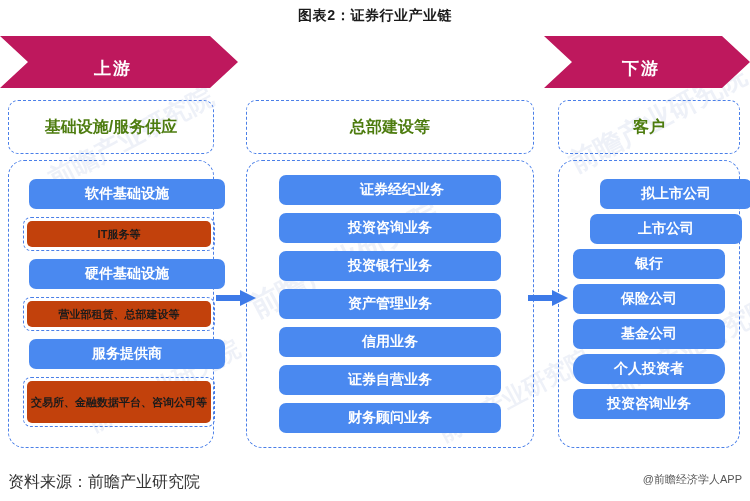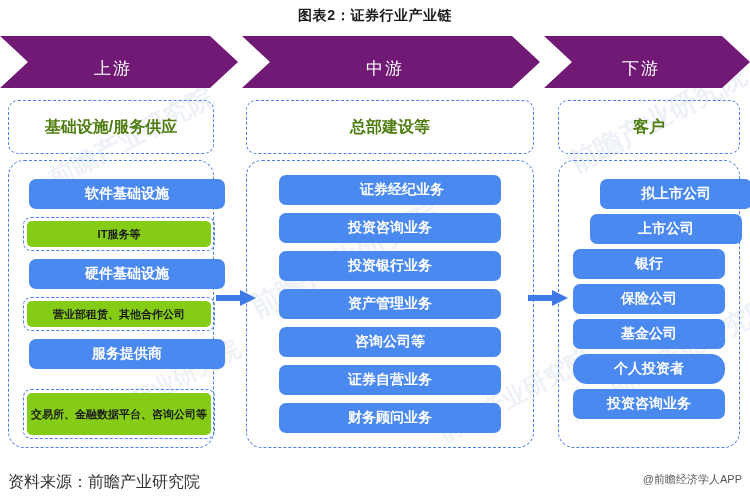--- a/index.html
+++ b/index.html
@@ -10,22 +10,22 @@
   }
   
   .title{
     position:absolute;left:0;top:4px;width:750px;height:24px;
     text-align:center;font-size:14px;font-weight:bold;color:#1a1a1a;
     line-height:24px;letter-spacing:.5px;font-family:Liberation Mono, monospace;
   }
   
   .banner{position:absolute;left:0;top:36px;width:750px;height:52px;}
   .chev{
-    position:absolute;top:0;height:64px;background:#701a75;
-    color:#ffffff;font-size:17px;font-weight:normal;
+    position:absolute;top:0;height:64px;background:#be185d;
+    color:#ffffff;font-size:17px;font-weight:bold;
     display:flex;align-items:center;justify-content:center;
     letter-spacing:2px;
   }
   .chev.c1{left:0;width:238px;
     clip-path:polygon(0 0,210px 0,238px 26px,210px 52px,0 52px,28px 26px);}
   .chev.c2{left:242px;width:298px;
     clip-path:polygon(0 0,270px 0,298px 26px,270px 52px,0 52px,28px 26px);}
   .chev.c3{left:544px;width:206px;
     clip-path:polygon(0 0,178px 0,206px 26px,178px 52px,0 52px,28px 26px);}
   .chev span{transform:translateX(-6px);}
@@ -53,21 +53,21 @@
   }
   
   .L .bbox{left:20px;width:196px;height:30px;font-size:14px;}
   
   .subframe{
     position:absolute;left:14px;width:192px;
     border:1.4px dashed #4a7fe8;border-radius:8px;box-sizing:border-box;
     display:flex;align-items:center;justify-content:center;padding:3px;
   }
   .subbox{
-    width:100%;height:100%;background:#84cc16;border-radius:5px;
+    width:100%;height:100%;background:#c2410c;border-radius:5px;
     display:flex;align-items:center;justify-content:center;text-align:left;
     color:#1b1b1b;font-size:11px;font-weight:bold;line-height:1.35;
     box-sizing:border-box;
   }
   
   .M .bbox{left:32px;width:222px;height:30px;font-size:14px;}
   
   .R .bbox{left:14px;width:152px;height:30px;font-size:14px;}
   
   .conn{position:absolute;top:290px;width:40px;height:16px;}
@@ -96,23 +96,20 @@
 <div class="wm" style="left:80px;top:370px;font-size:24px;transform:rotate(-28deg);">前瞻产业研究院</div>
 <div class="wm" style="left:430px;top:380px;font-size:24px;transform:rotate(-28deg);">前瞻产业研究院</div>
 <div class="wm" style="left:600px;top:330px;font-size:26px;transform:rotate(-28deg);">前瞻产业研究院</div>
 
 <div class="title">图表2：证券行业产业链</div>
 
 <div class="banner">
   <div class="chev c1">
     <span>上游</span>
   </div>
-  <div class="chev c2">
-    <span>中游</span>
-  </div>
   <div class="chev c3">
     <span>下游</span>
   </div>
 </div>
 
 <div class="hdr h1">
   <span>基础设施/服务供应</span>
 </div>
 <div class="hdr h2">
   <span>总部建设等</span>
@@ -128,48 +125,48 @@
   <div class="subframe" style="top:56px;height:34px;">
     <div class="subbox">
       <span>IT服务等</span>
     </div>
   </div>
   <div class="bbox" style="top:98px;">
     <span>硬件基础设施</span>
   </div>
   <div class="subframe" style="top:136px;height:34px;">
     <div class="subbox">
-      <span>营业部租赁、其他合作公司</span>
+      <span>营业部租赁、总部建设等</span>
     </div>
   </div>
   <div class="bbox" style="top:178px;">
     <span>服务提供商</span>
   </div>
-  <div class="subframe" style="top:216px;height:50px;margin-top:12px;">
+  <div class="subframe" style="top:216px;height:50px;">
     <div class="subbox">
       <span>交易所、金融数据平台、咨询公司等</span>
     </div>
   </div>
 </div>
 
 <div class="panel p2 M">
   <div class="bbox" style="top:14px;padding-left:24px;">
     <span>证券经纪业务</span>
   </div>
   <div class="bbox" style="top:52px;">
     <span>投资咨询业务</span>
   </div>
   <div class="bbox" style="top:90px;">
     <span>投资银行业务</span>
   </div>
   <div class="bbox" style="top:128px;border-radius:7px;">
     <span>资产管理业务</span>
   </div>
   <div class="bbox" style="top:166px;">
-    <span>咨询公司等</span>
+    <span>信用业务</span>
   </div>
   <div class="bbox" style="top:204px;">
     <span>证券自营业务</span>
   </div>
   <div class="bbox" style="top:242px;">
     <span>财务顾问业务</span>
   </div>
 </div>
 
 <div class="panel p3 R">

